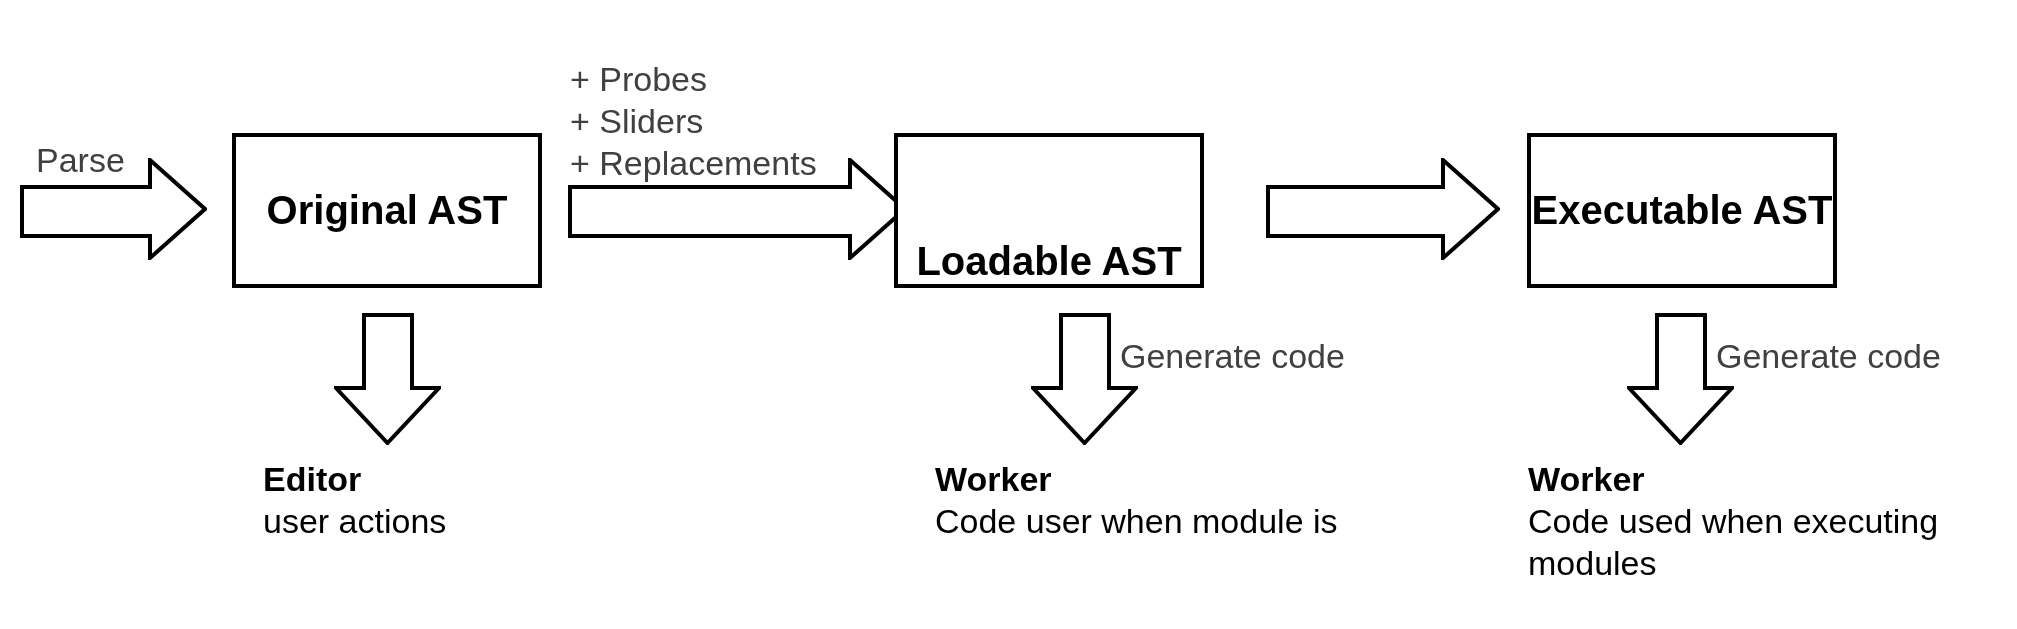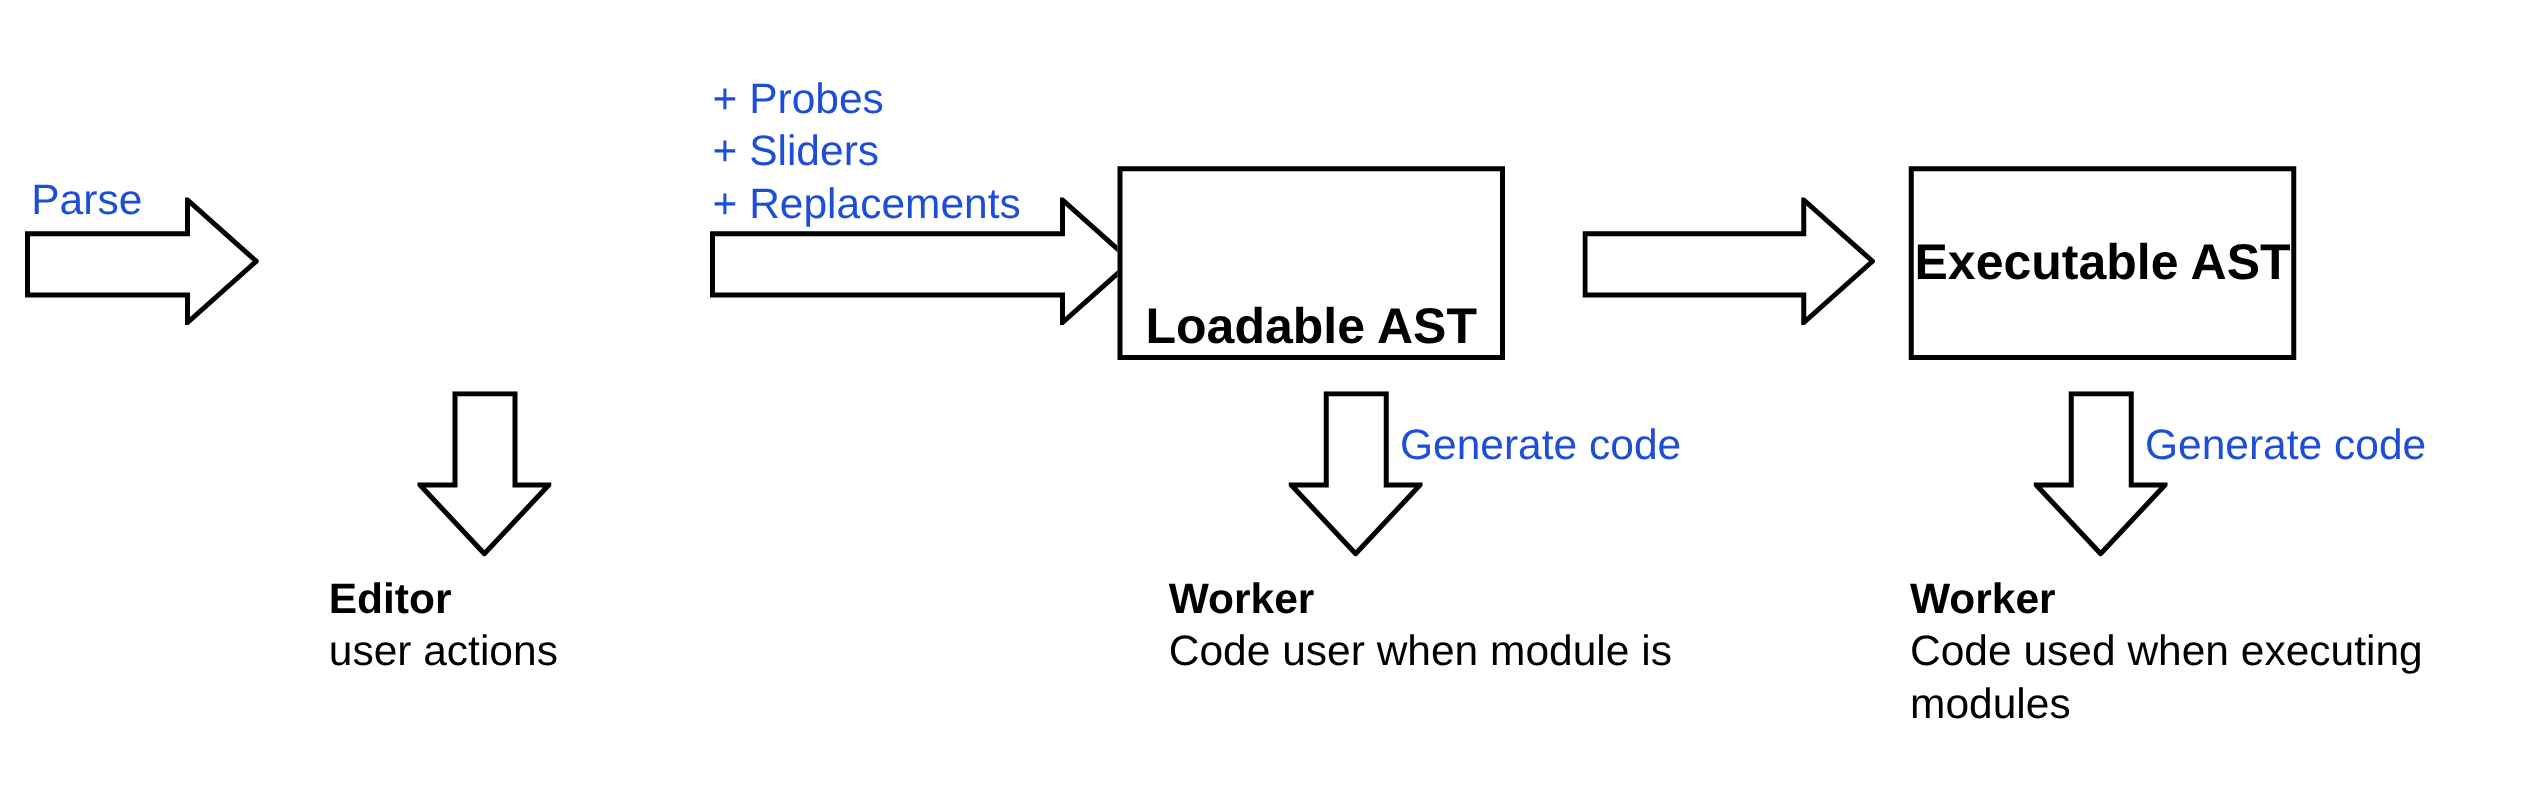--- a/index.html
+++ b/index.html
@@ -14,21 +14,21 @@
     background: #ffffff;
     font-family: "Liberation Sans", "DejaVu Sans", sans-serif;
     color: #000000;
     overflow: hidden;
   }
   .lbl {
     position: absolute;
     font-size: 34px;
     line-height: 42px;
     white-space: nowrap;
-    color: #1d4ed8;
+    color: #404040;
   }
   .lbl.single { line-height: 36px; }
   .node-box {
     position: absolute;
     width: 310px;
     height: 155px;
     border: 4px solid #000000;
     box-sizing: border-box;
     background: #ffffff;
     display: flex;
@@ -53,26 +53,29 @@
     stroke: #000000;
     stroke-width: 4;
     stroke-linejoin: miter;
   }
 </style>
 </head>
 <body>
 
 <div class="canvas">
 
-  <div class="lbl single" style="left:25px; top:142px;">Parse</div>
+  <div class="lbl single" style="left:36px; top:142px;">Parse</div>
 
   <svg class="arrow" style="left:20px; top:158px;" width="187" height="102" viewBox="0 0 187 102">
     <polygon points="2,29 130,29 130,2 185,51 130,100 130,78 2,78"></polygon>
   </svg>
 
+  <div class="node-box" style="left:232px; top:133px;">
+    <span class="title">Original AST</span>
+  </div>
 
   <div class="lbl" style="left:570px; top:58px;">
     <div>+ Probes</div>
     <div>+ Sliders</div>
     <div>+ Replacements</div>
   </div>
 
   <svg class="arrow" style="left:568px; top:158px;" width="339" height="102" viewBox="0 0 339 102">
     <polygon points="2,29 282,29 282,2 337,51 282,100 282,78 2,78"></polygon>
   </svg>

